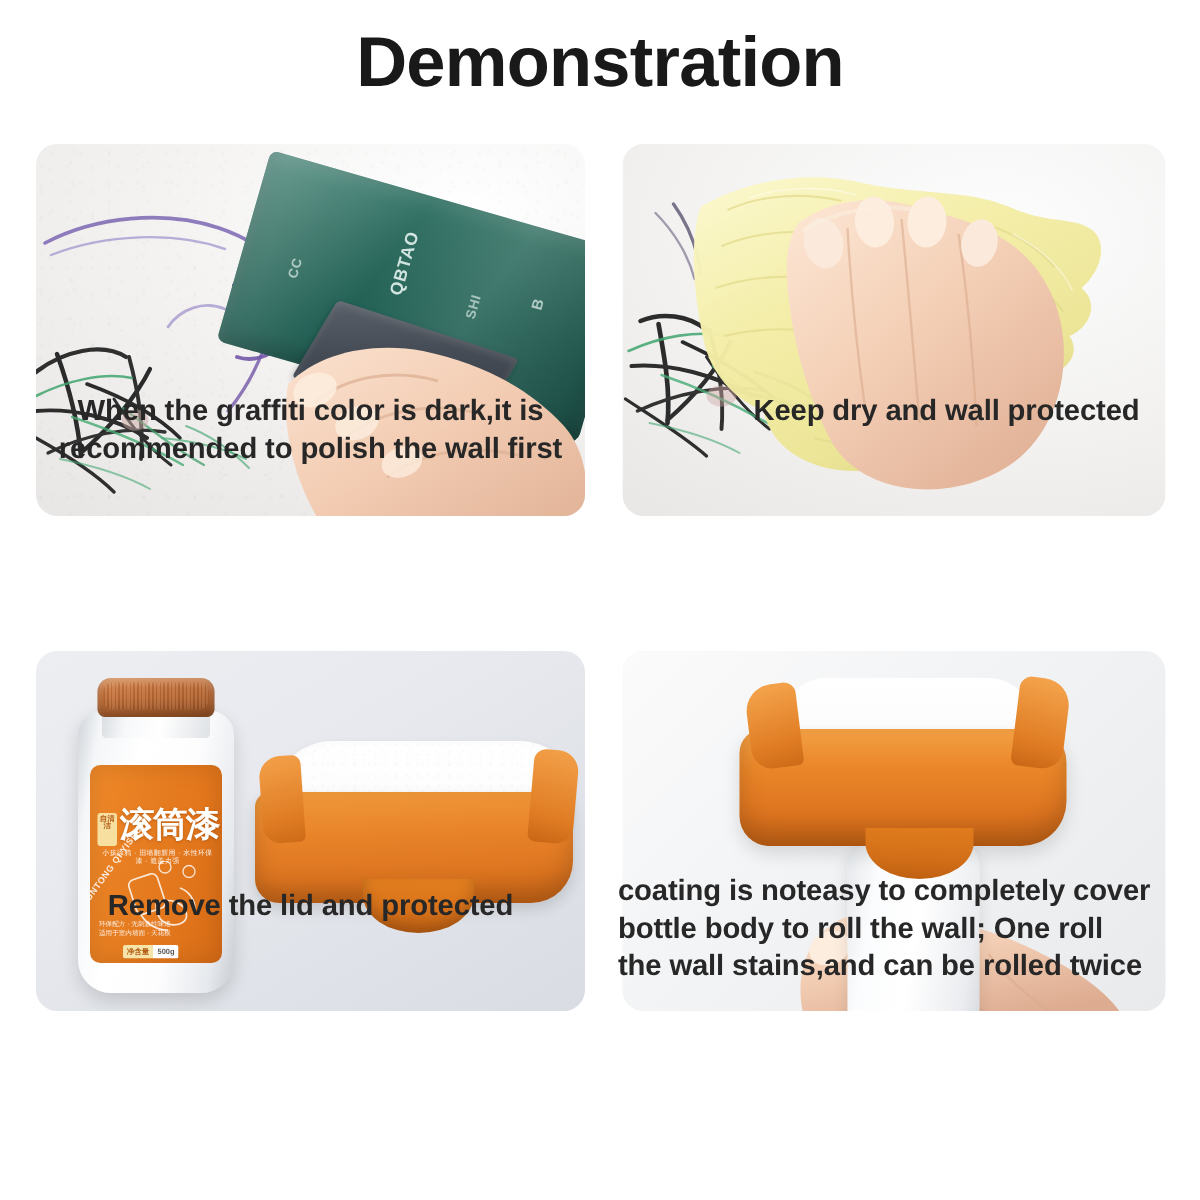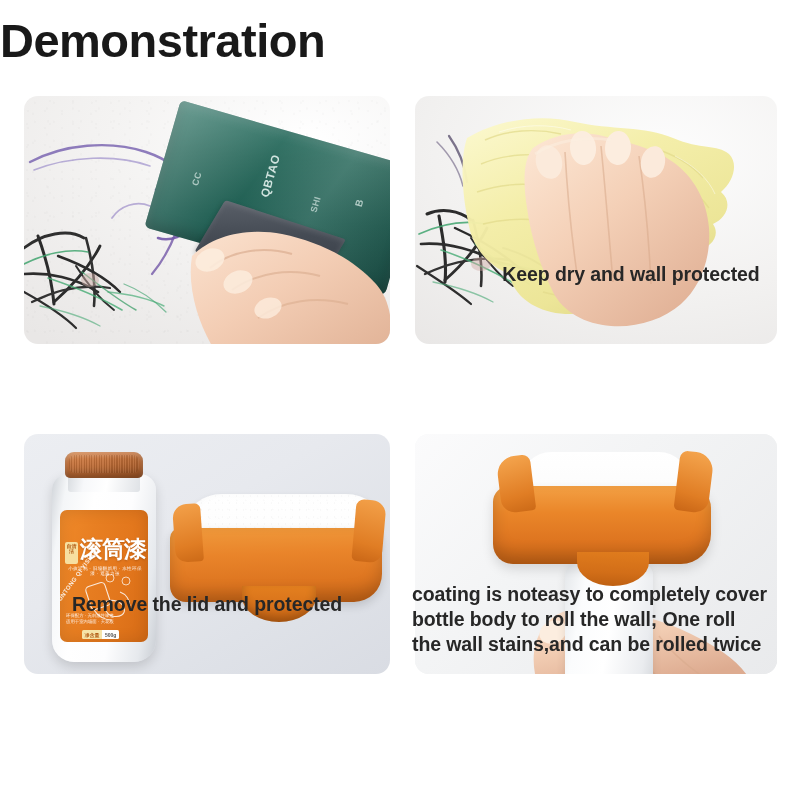--- a/index.html
+++ b/index.html
@@ -20,21 +20,21 @@
     height: 800px;
     background: #ffffff;
   }
 
   
   .title {
     position: absolute;
     left: 0;
     top: 14px;
     width: 800px;
-    text-align: left;
+    text-align: center;
     font-size: 47px;
     font-weight: bold;
     letter-spacing: -0.5px;
     color: #191919;
     line-height: 1.15;
   }
 
   
   .grid {
     position: absolute;
@@ -623,20 +623,24 @@
           <div class="p4-frame"></div>
           <div class="p4-arm-l"></div>
           <div class="p4-arm-r"></div>
           <div class="p4-stem"></div>
         </div>
       </div>
     </div>
 
   </div>
 
+  <div class="caption cap1">
+    <div>When the graffiti color is dark,it is</div>
+    <div>recommended to polish the wall first</div>
+  </div>
 
   <div class="caption cap2">
     <div>Keep dry and wall protected</div>
   </div>
 
   <div class="caption cap3">
     <div>Remove the lid and protected</div>
   </div>
 
   <div class="caption cap4">

